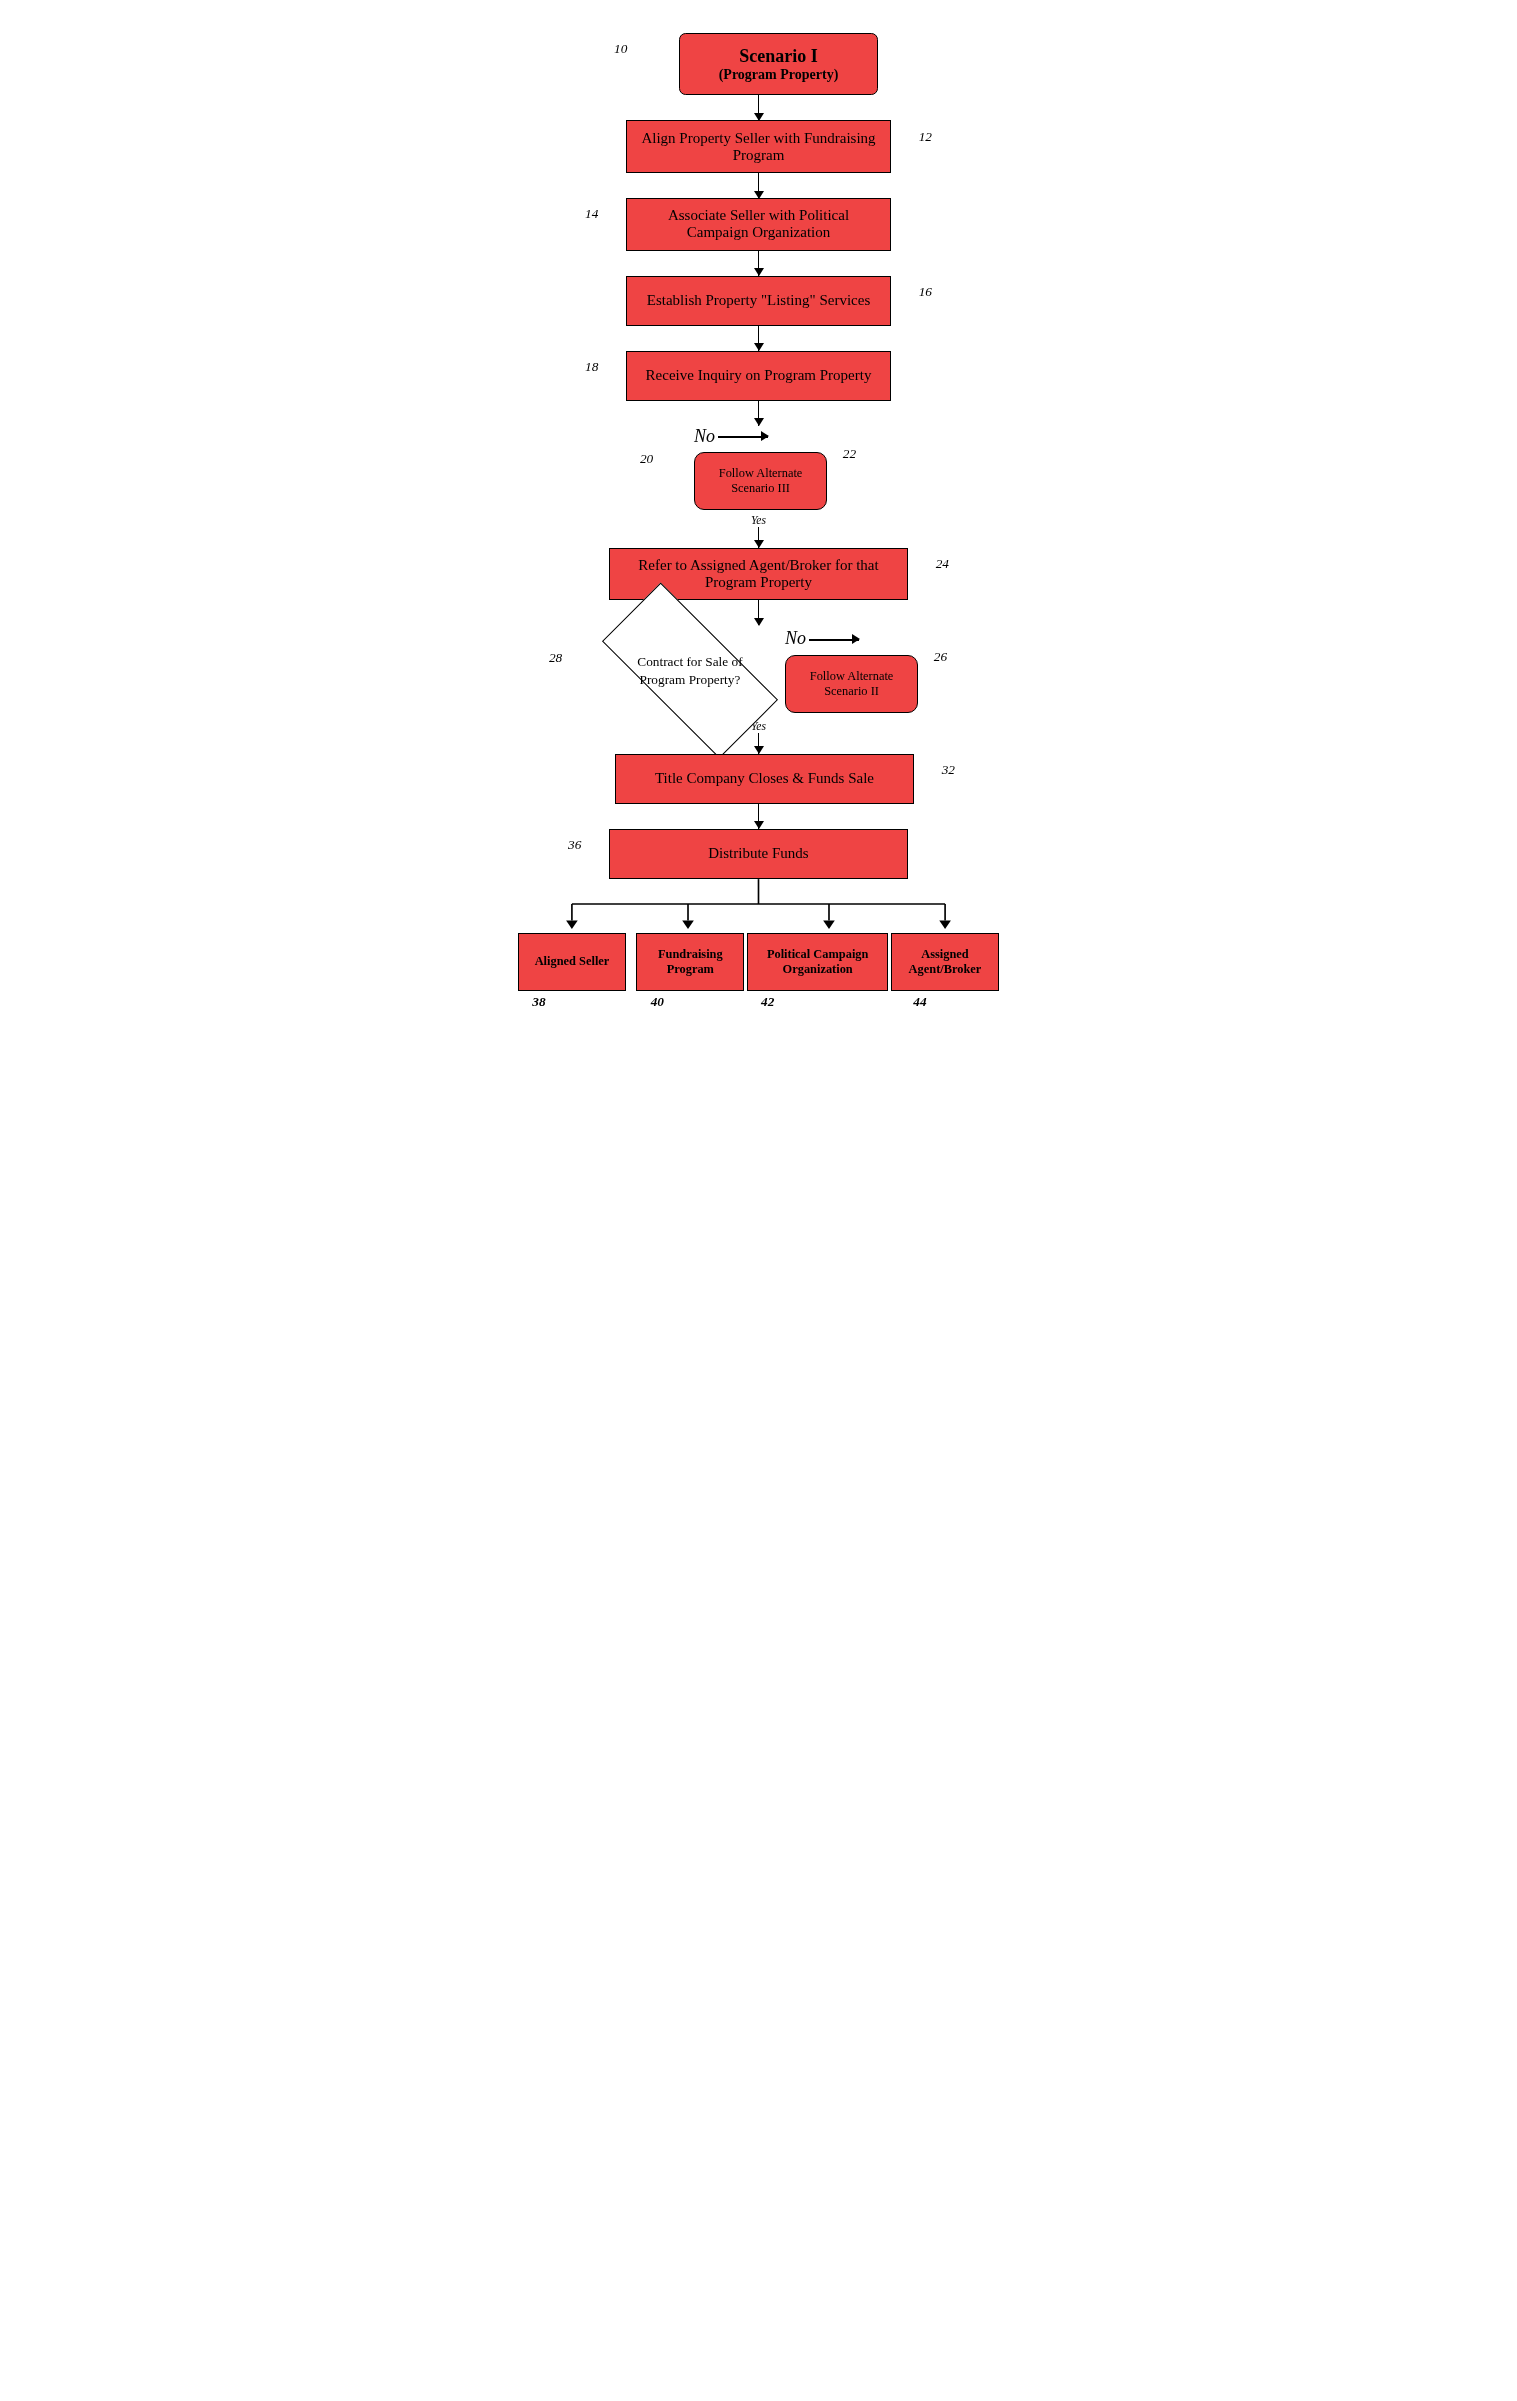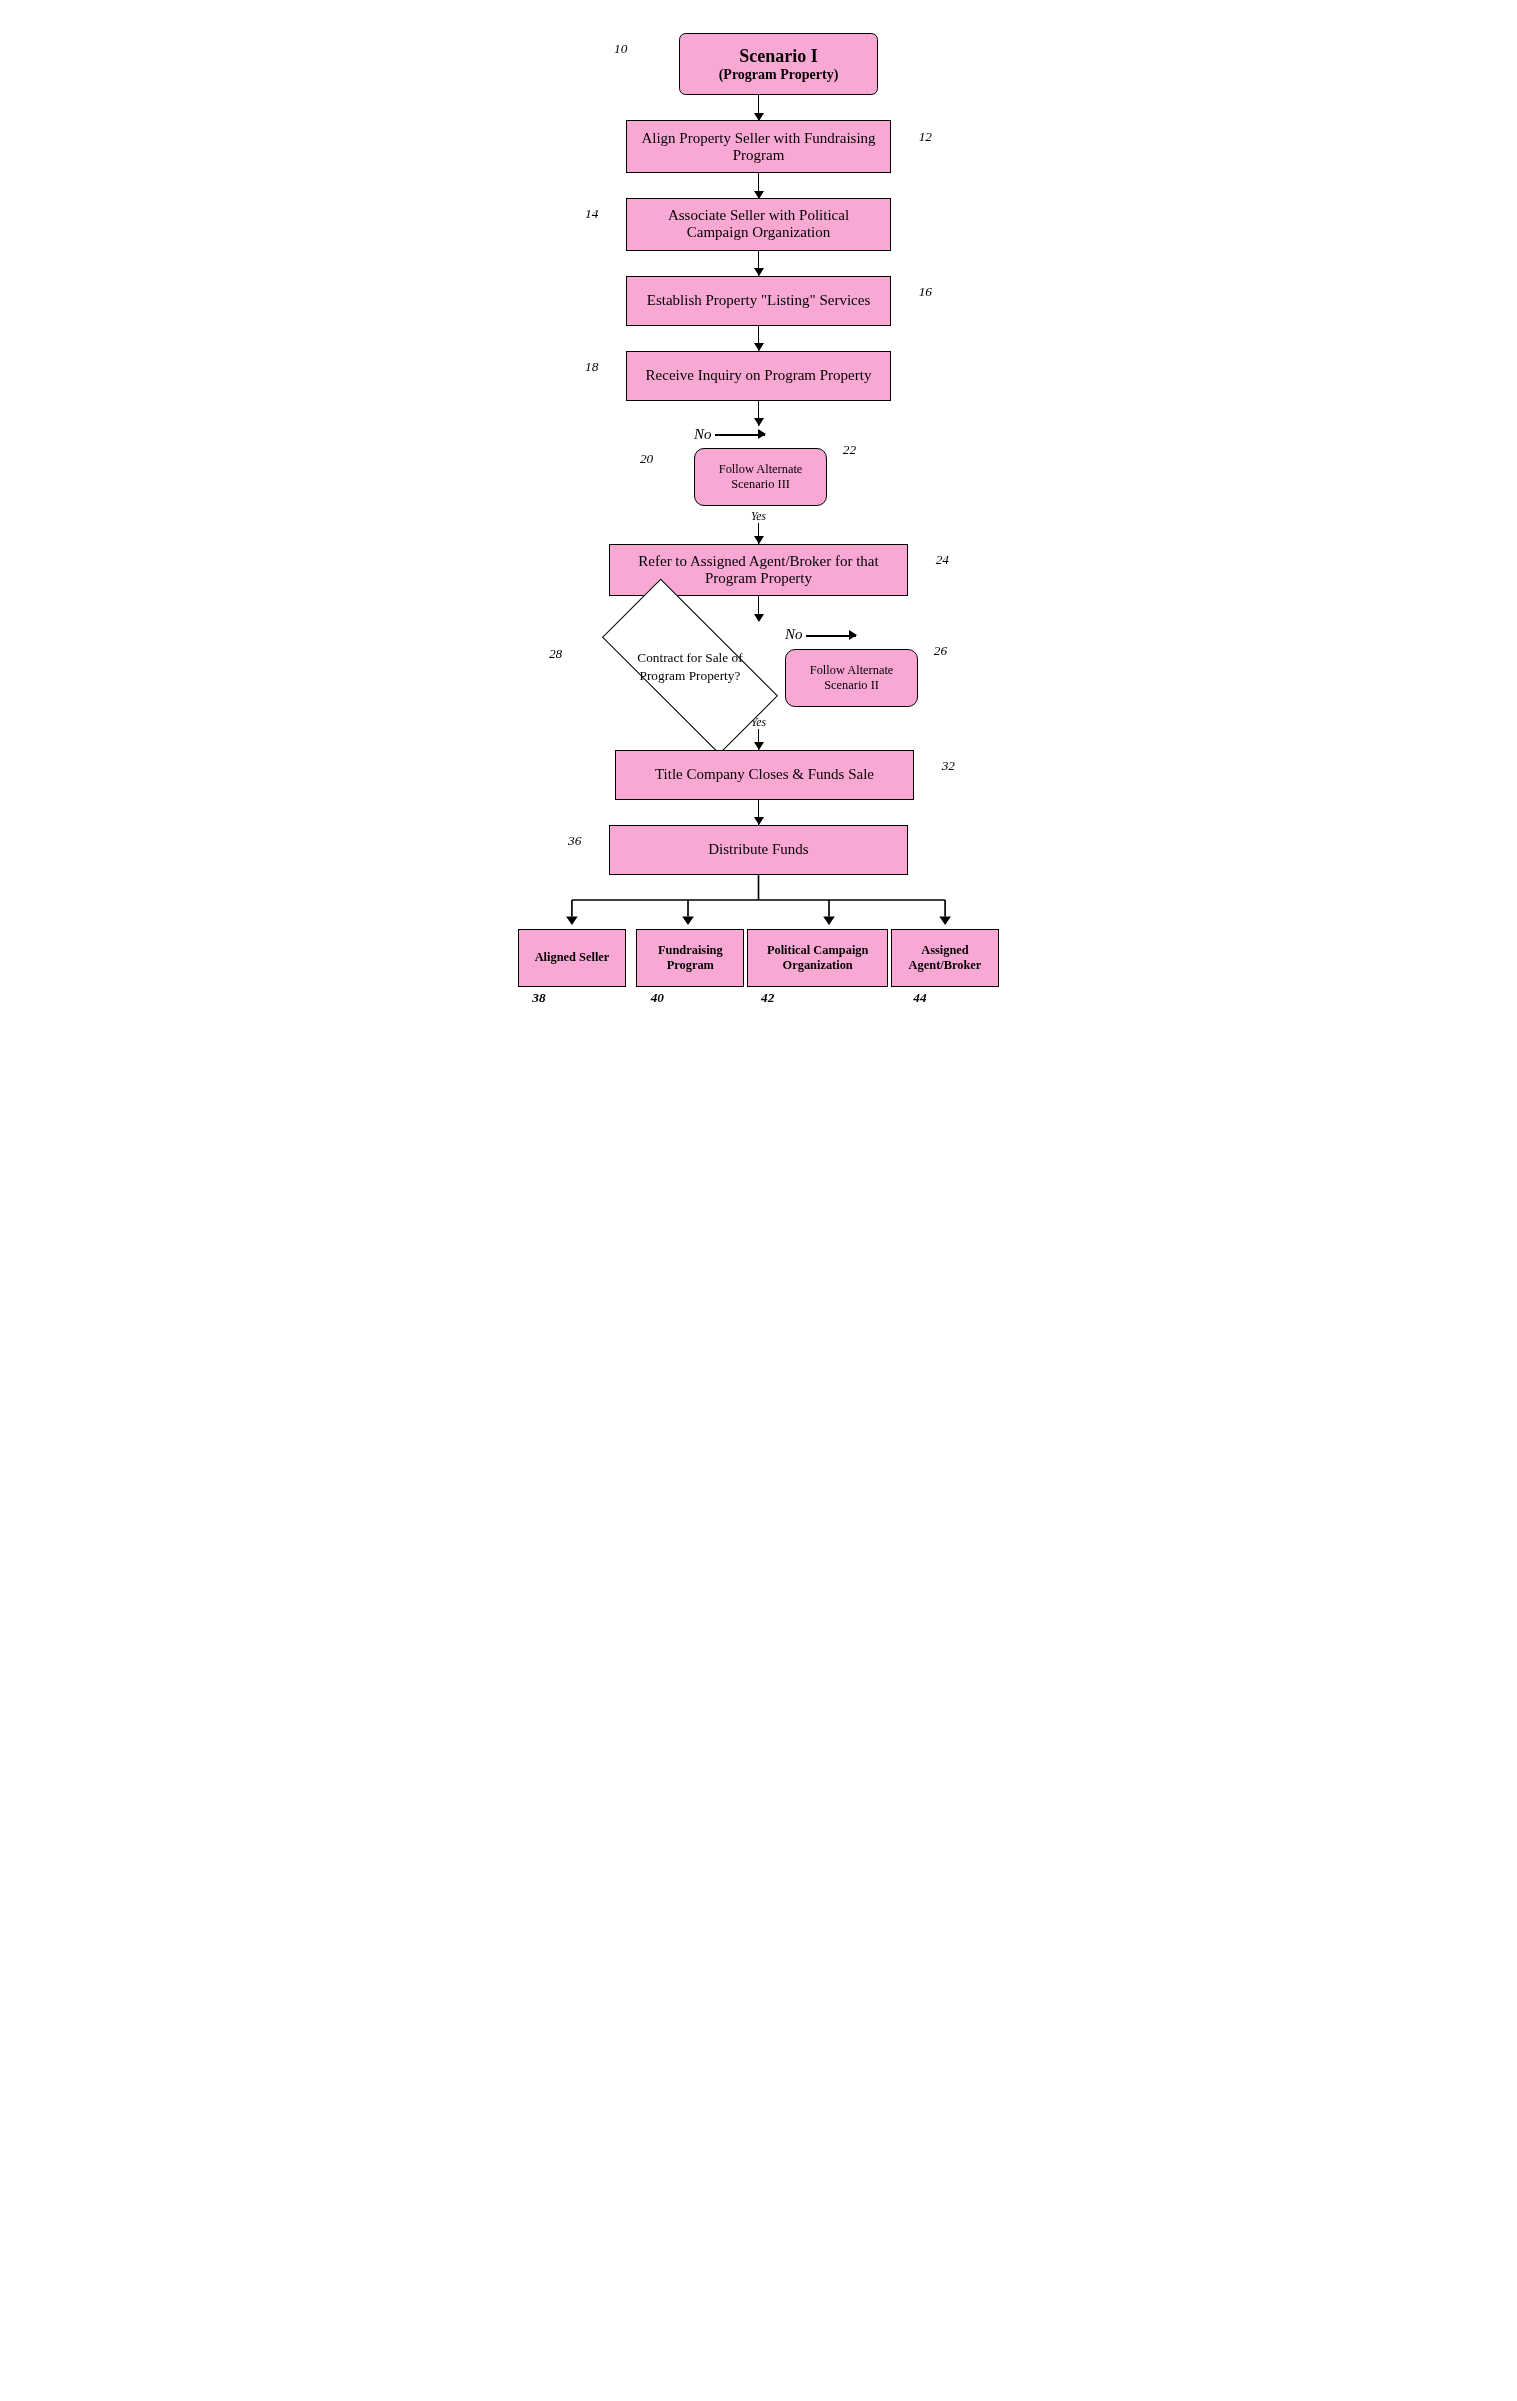--- a/index.html
+++ b/index.html
@@ -19,21 +19,21 @@
       display: flex;
       flex-direction: column;
       align-items: center;
     }
     
     .box {
       border: 1.7px solid #000;
       text-align: center;
       padding: 8.3px 12.4px;
       position: relative;
-      background: #f9a8d4;
+      background: #ef4444;
     }
     .box-rounded {
       border-radius: 10px;
     }
     .box-title {
       width: 199px;
       border-radius: 6.6px;
       font-size: 18px;
       font-weight: bold;
       padding: 11.6px 16.6px;
@@ -148,21 +148,21 @@
       width: 0;
       height: 0;
       border-top: 5.8px solid transparent;
       border-bottom: 5.8px solid transparent;
       border-left: 8.3px solid #000;
       position: absolute;
       right: -0.8px;
       top: -5px;
     }
     .label-no {
-      font-size: 15px;
+      font-size: 18px;
       font-style: italic;
       margin-bottom: 2.5px;
     }
   </style>
 </head>
 <body>
 
 <div class="diagram">
   <div class="flow-col">
 

